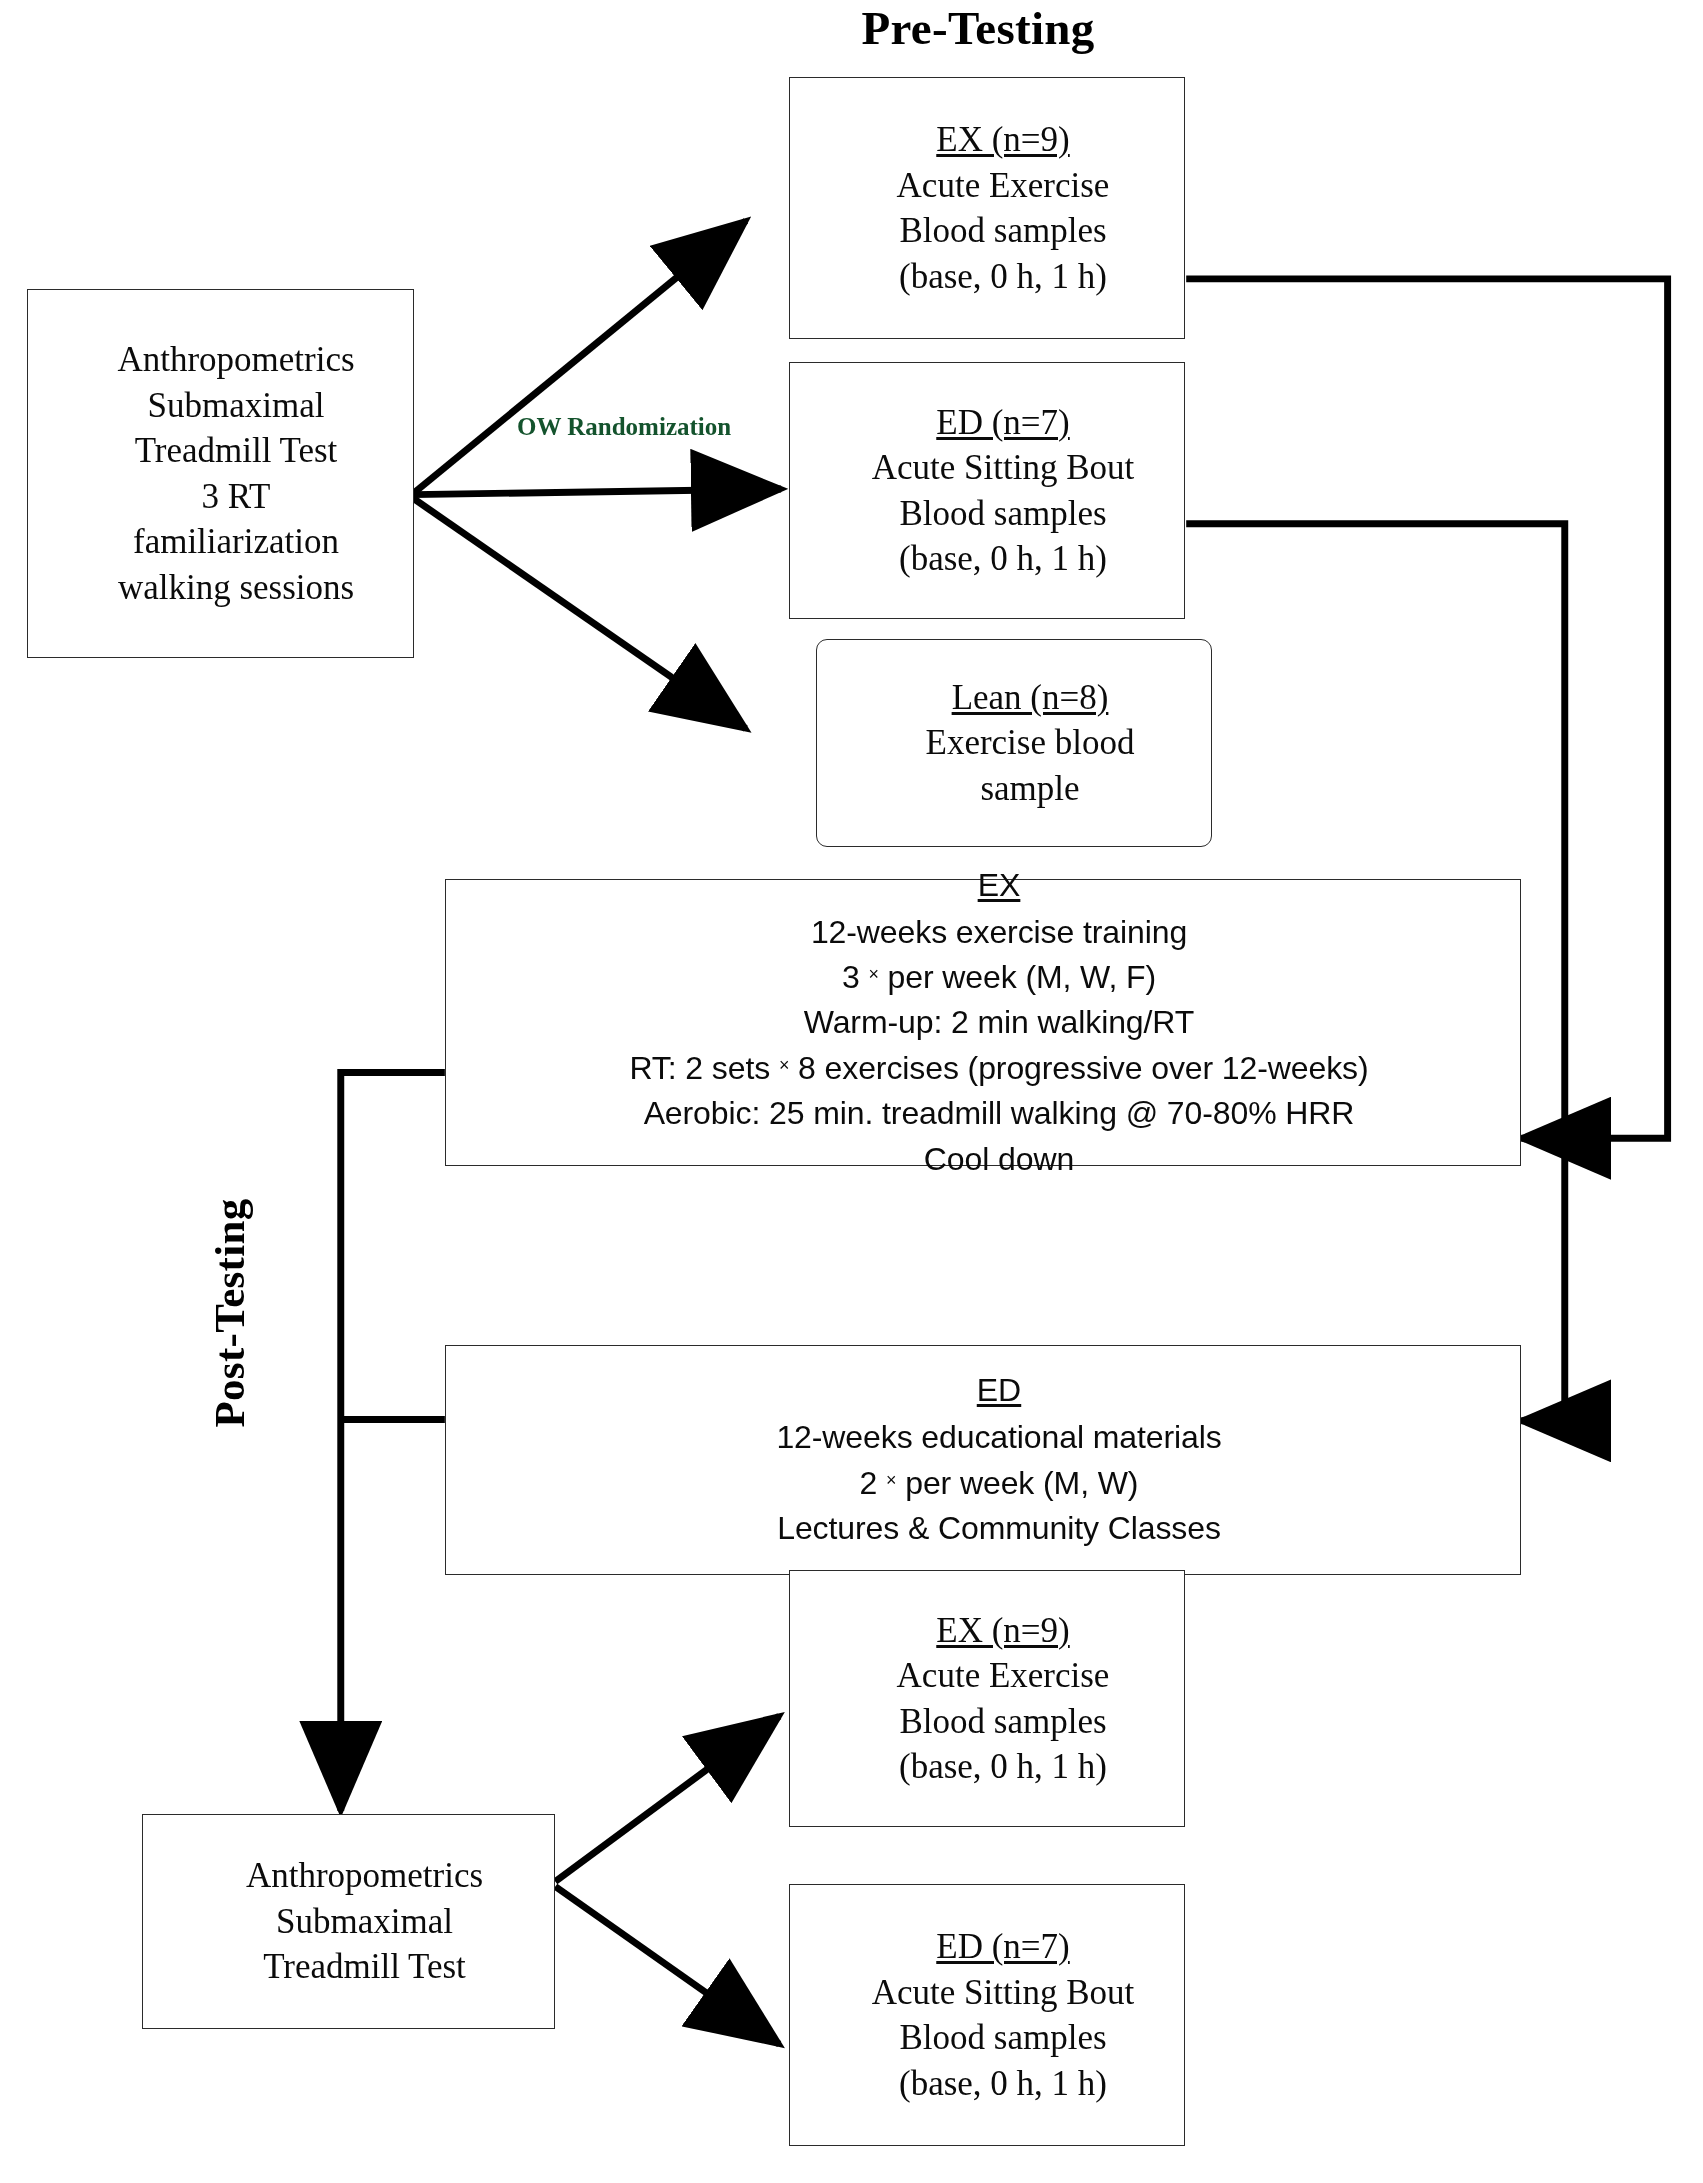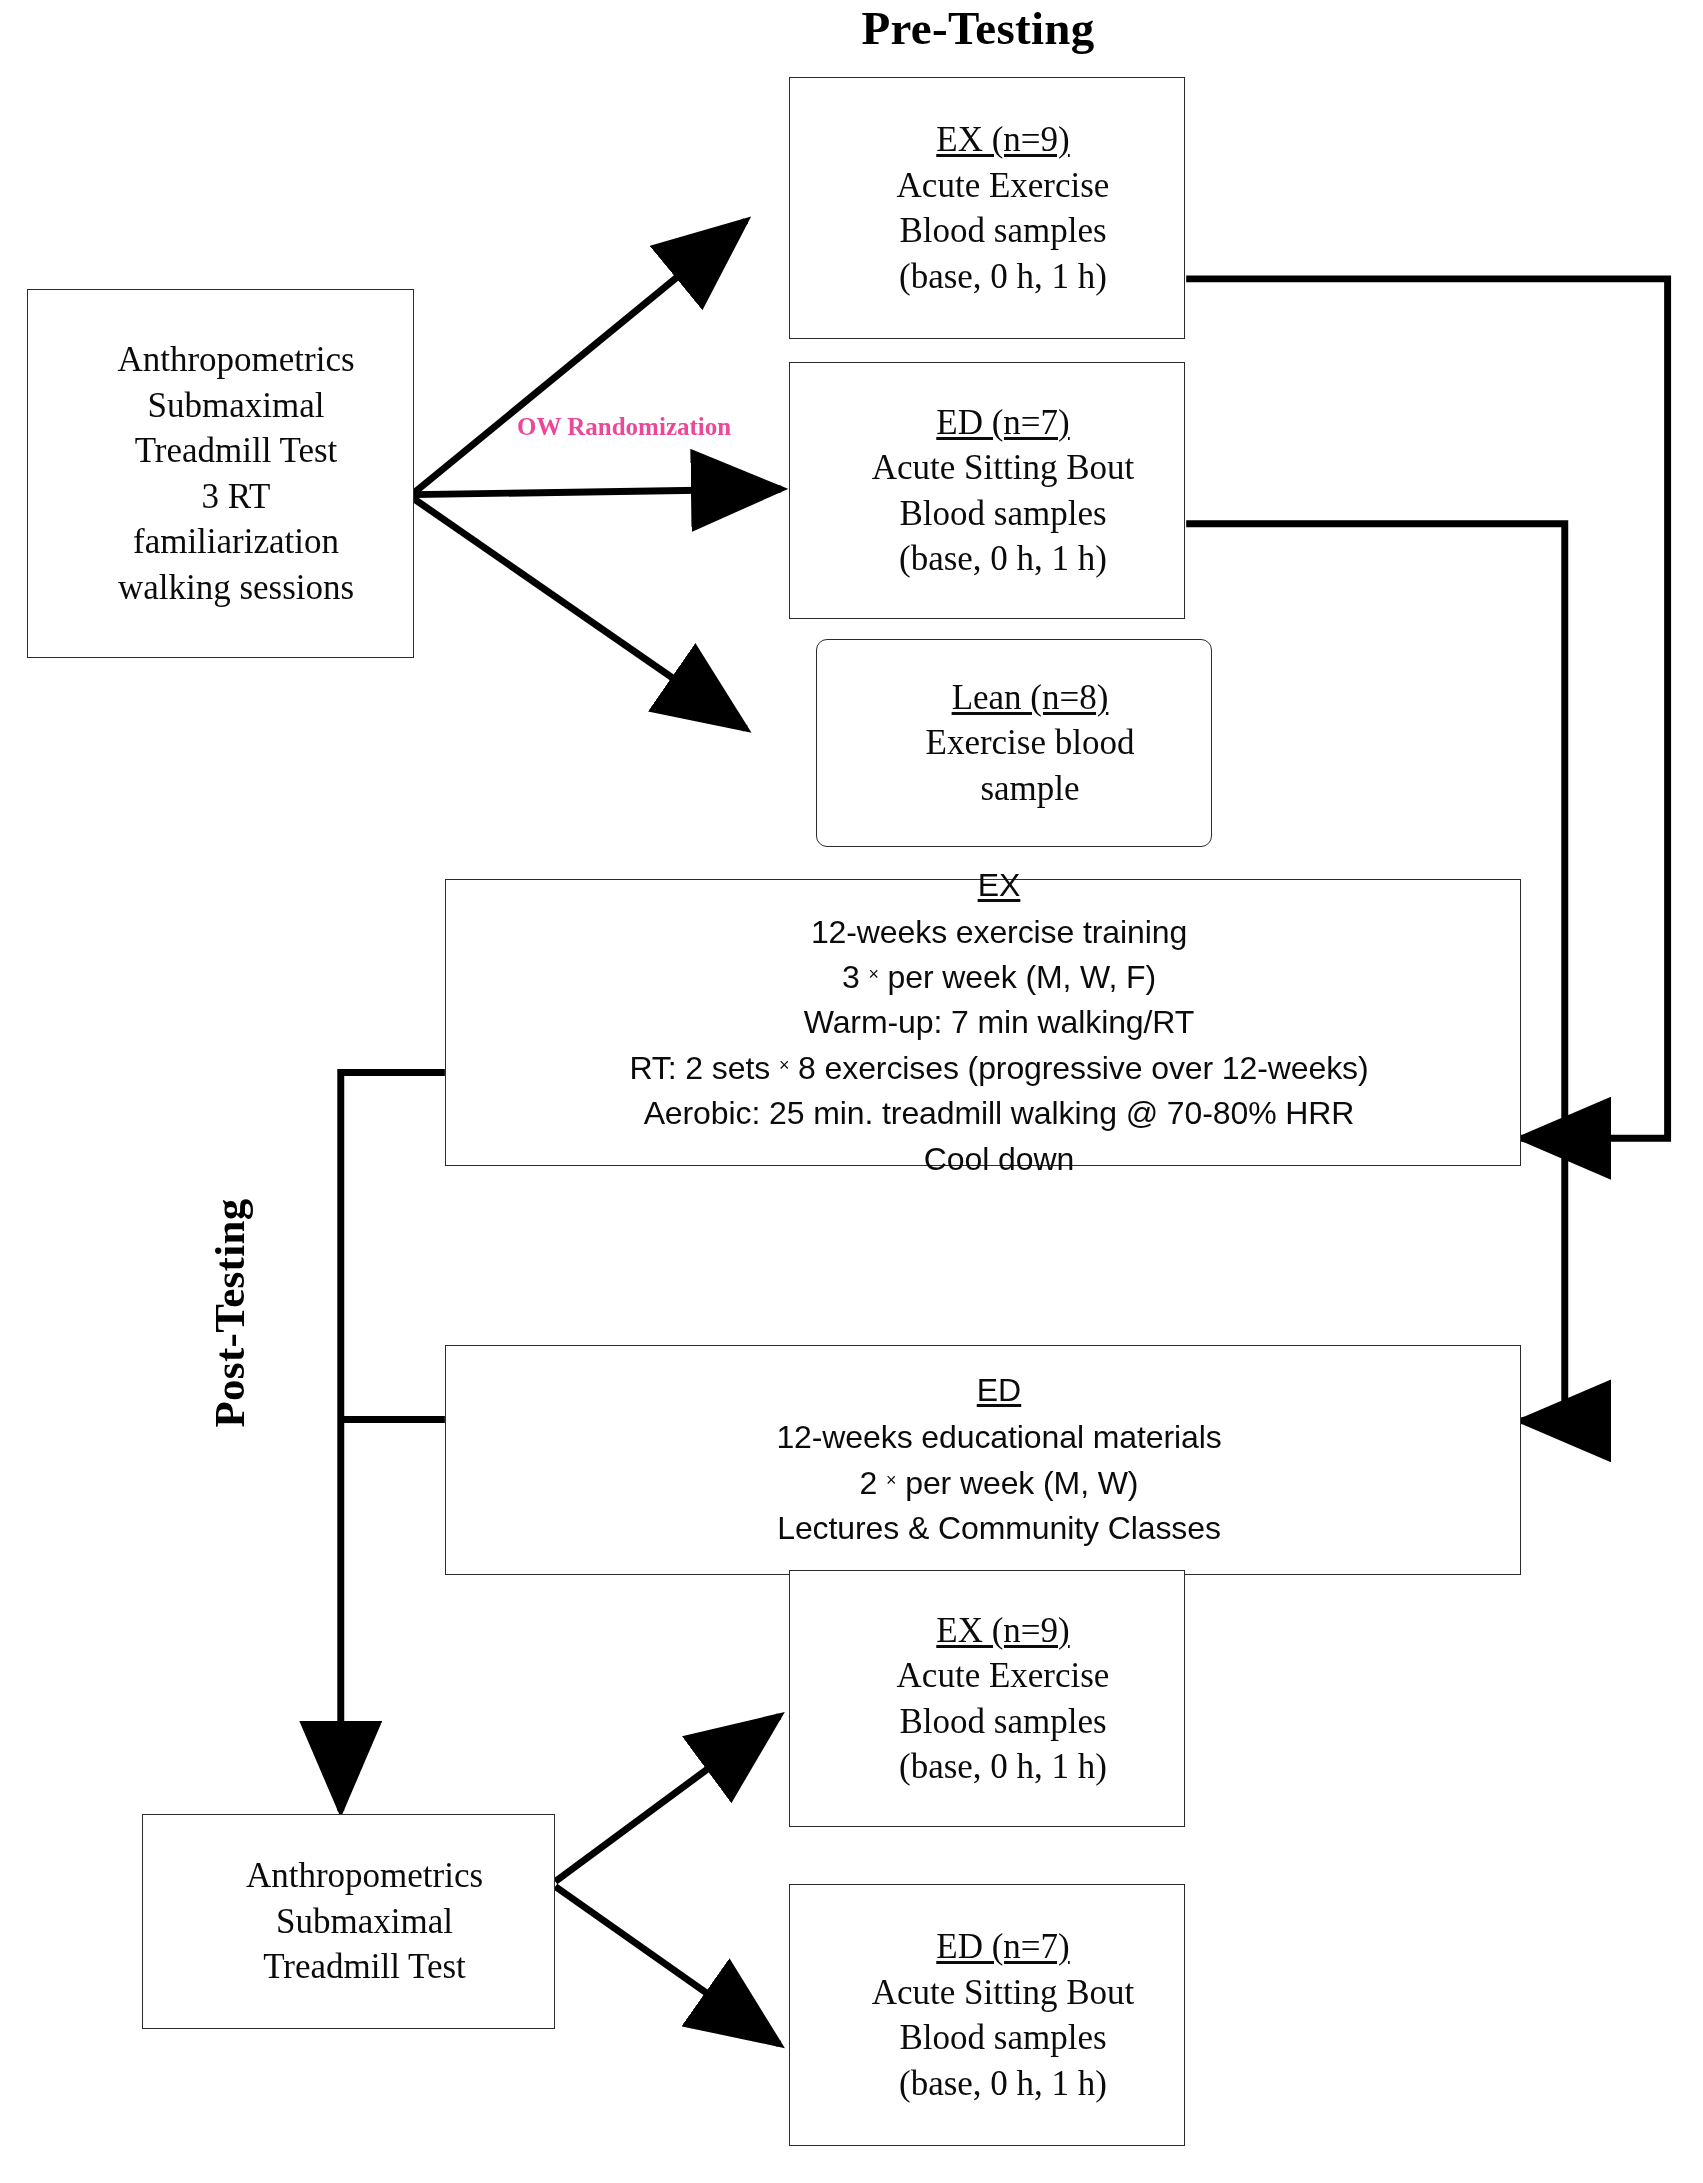--- a/index.html
+++ b/index.html
@@ -88,21 +88,21 @@
     letter-spacing: 0.3px;
     color: #000;
   }
   #randomization-label {
     position: absolute;
     left: 517px;
     top: 413px;
     font-family: "Liberation Serif", "DejaVu Serif", serif;
     font-weight: bold;
     font-size: 25px;
-    color: #ec4899;
+    color: #14532d;
     white-space: nowrap;
   }
 </style>
 </head>
 <body>
 
 <div id="page">
 
   <svg id="wires" viewBox="0 0 2699 3460" width="1703" height="2183" xmlns="http://www.w3.org/2000/svg">
     <defs>
@@ -176,21 +176,21 @@
   <div class="node serif-box" style="left:816px; top:639px; width:396px; height:208px;border-radius:11px;">
     <span class="hdr">Lean (n=8)</span>
     <span class="ln">Exercise blood</span>
     <span class="ln">sample</span>
   </div>
 
   <div class="node cond-box" style="left:445px; top:879px; width:1076px; height:287px;">
     <span class="hdr">EX</span>
     <span class="ln">12-weeks exercise training</span>
     <span class="ln">3 <span class="sup">×</span> per week (M, W, F)</span>
-    <span class="ln">Warm-up: 7 min walking/RT</span>
+    <span class="ln">Warm-up: 2 min walking/RT</span>
     <span class="ln">RT: 2 sets <span class="sup">×</span> 8 exercises (progressive over 12-weeks)</span>
     <span class="ln">Aerobic: 25 min. treadmill walking @ 70-80% HRR</span>
     <span class="ln">Cool down</span>
   </div>
 
   <div class="node cond-box" style="left:445px; top:1297px; width:1076px; height:230px;margin-top:48px;">
     <span class="hdr">ED</span>
     <span class="ln">12-weeks educational materials</span>
     <span class="ln">2 <span class="sup">×</span> per week (M, W)</span>
     <span class="ln">Lectures &amp; Community Classes</span>

